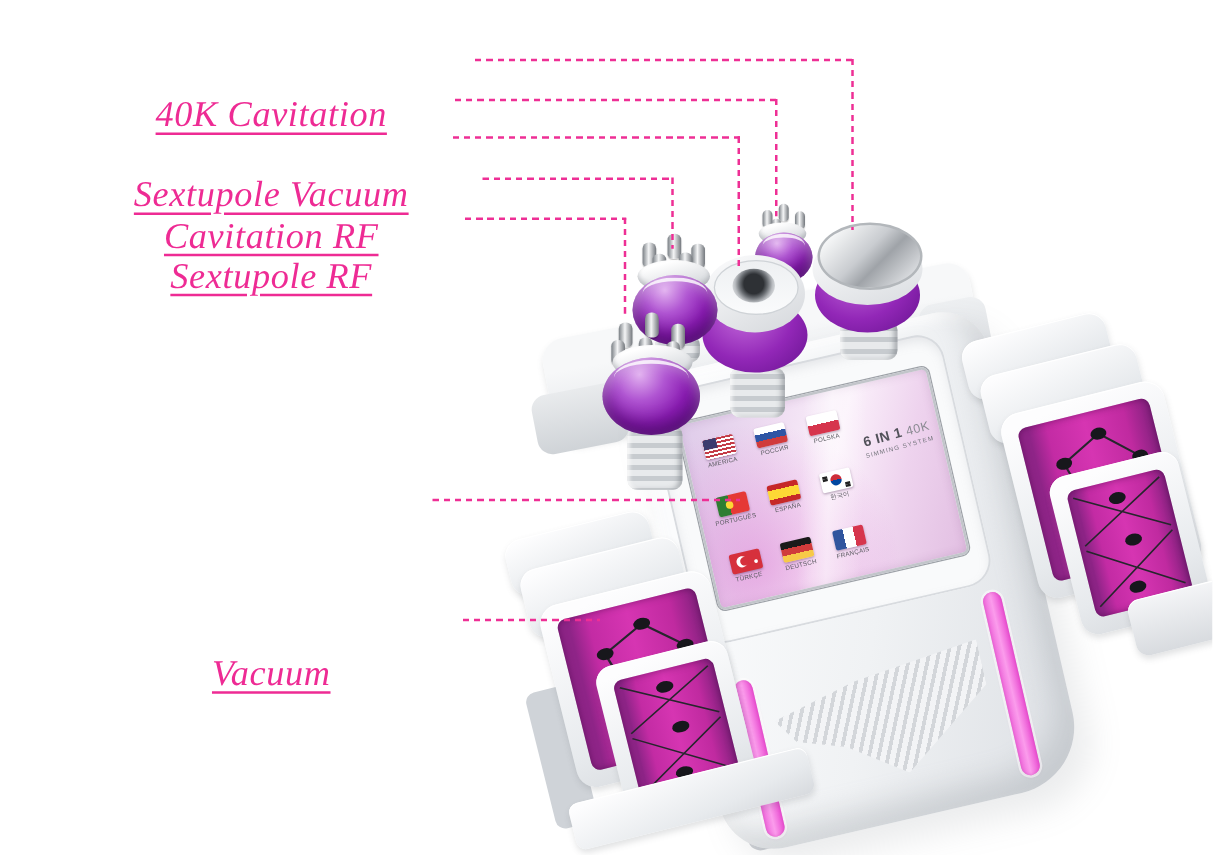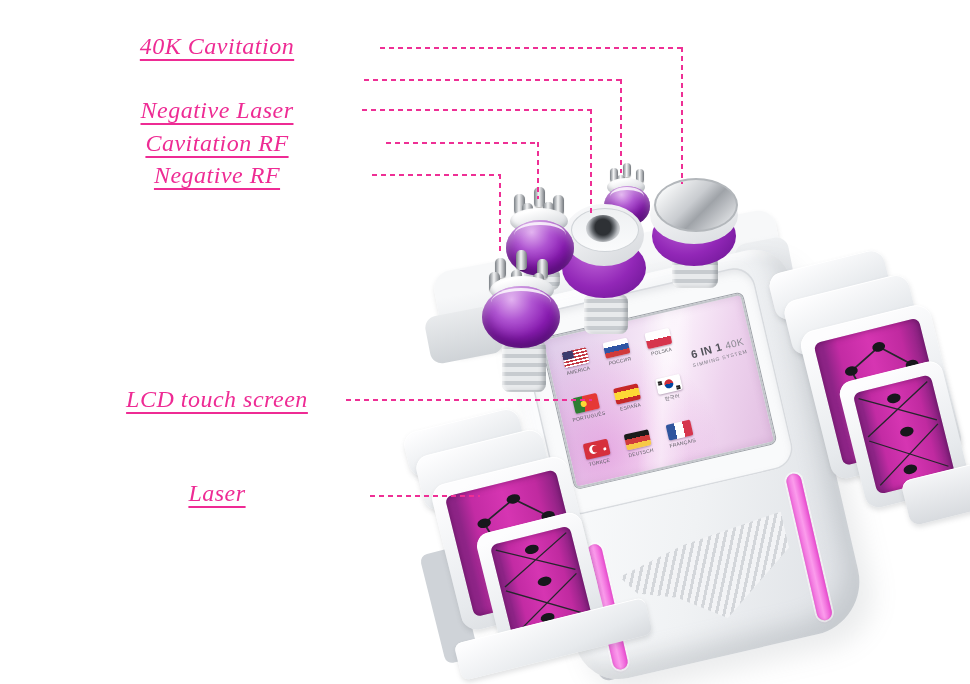--- a/index.html
+++ b/index.html
@@ -2,22 +2,22 @@
 <html><head>
 <meta charset="utf-8">
 <style>
   html,body{margin:0;padding:0;background:#fff;}
   .stage{position:relative;width:970px;height:684px;background:#ffffff;overflow:hidden;
          font-family:"Liberation Sans",sans-serif;}
 
   
   .lbl{position:absolute;left:0;width:434px;text-align:center;z-index:40;
        font-family:"Liberation Serif",serif;font-style:italic;
-       font-size:24px;line-height:32px;letter-spacing:.5px;color:#ee2b94;
-       text-decoration:underline;text-decoration-thickness:2px;text-underline-offset:5px;}
+       font-size:29px;line-height:32px;letter-spacing:.5px;color:#ee2b94;
+       text-decoration:underline;text-decoration-thickness:2px;text-underline-offset:5px;margin-top:46px;}
   .lbl1{top:30px}.lbl2{top:62px}.lbl3{top:94px}.lbl4{top:127px}.lbl5{top:159px}
   .lbl6{top:383px}.lbl7{top:477px}
 
   
   .dash{position:absolute;z-index:40}
   .dash.h{height:2px;background:repeating-linear-gradient(90deg,#ee2f95 0 5px,transparent 5px 9px)}
   .dash.v{width:2px;background:repeating-linear-gradient(180deg,#ee2f95 0 5px,transparent 5px 9px)}
   .c1h{left:380px;top:47px;width:302px}   .c1v{left:681px;top:47px;height:137px}
   .c2h{left:364px;top:79px;width:258px}   .c2v{left:620px;top:79px;height:94px}
   .c3h{left:362px;top:109px;width:230px}  .c3v{left:590px;top:109px;height:107px}
@@ -179,25 +179,24 @@
         background:linear-gradient(90deg,#8e2487 0 8%,#c32ba4 22%,#d635b2 50%,#c02aa0 80%,#83217e 100%);
         box-shadow:inset 0 0 6px rgba(60,0,60,.5);}
   .diodes{position:absolute;inset:0;width:100%;height:100%;}
 </style>
 </head>
 <body>
 
 <div class="stage">
 
   <div class="lbl lbl1">40K Cavitation</div>
-  <div class="lbl lbl3">Negative Laser</div>
+  <div class="lbl lbl3">Sextupole Vacuum</div>
   <div class="lbl lbl4">Cavitation RF</div>
-  <div class="lbl lbl5">Negative RF</div>
-  <div class="lbl lbl6">LCD touch screen</div>
-  <div class="lbl lbl7">Laser</div>
+  <div class="lbl lbl5">Sextupole RF</div>
+  <div class="lbl lbl7">Vacuum</div>
 
   <div class="dash h c1h"></div>
   <div class="dash v c1v"></div>
   <div class="dash h c2h"></div>
   <div class="dash v c2v"></div>
   <div class="dash h c3h"></div>
   <div class="dash v c3v"></div>
   <div class="dash h c4h"></div>
   <div class="dash v c4v"></div>
   <div class="dash h c5h"></div>

